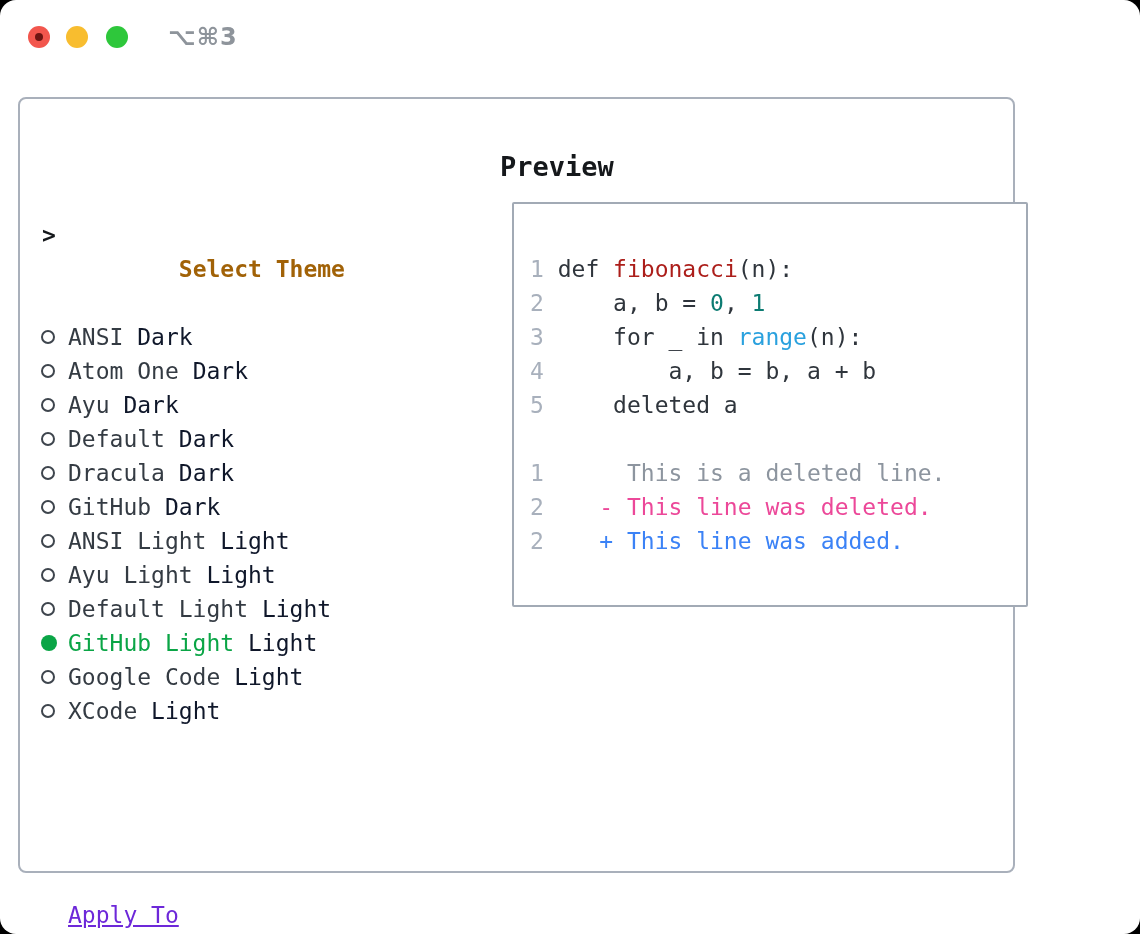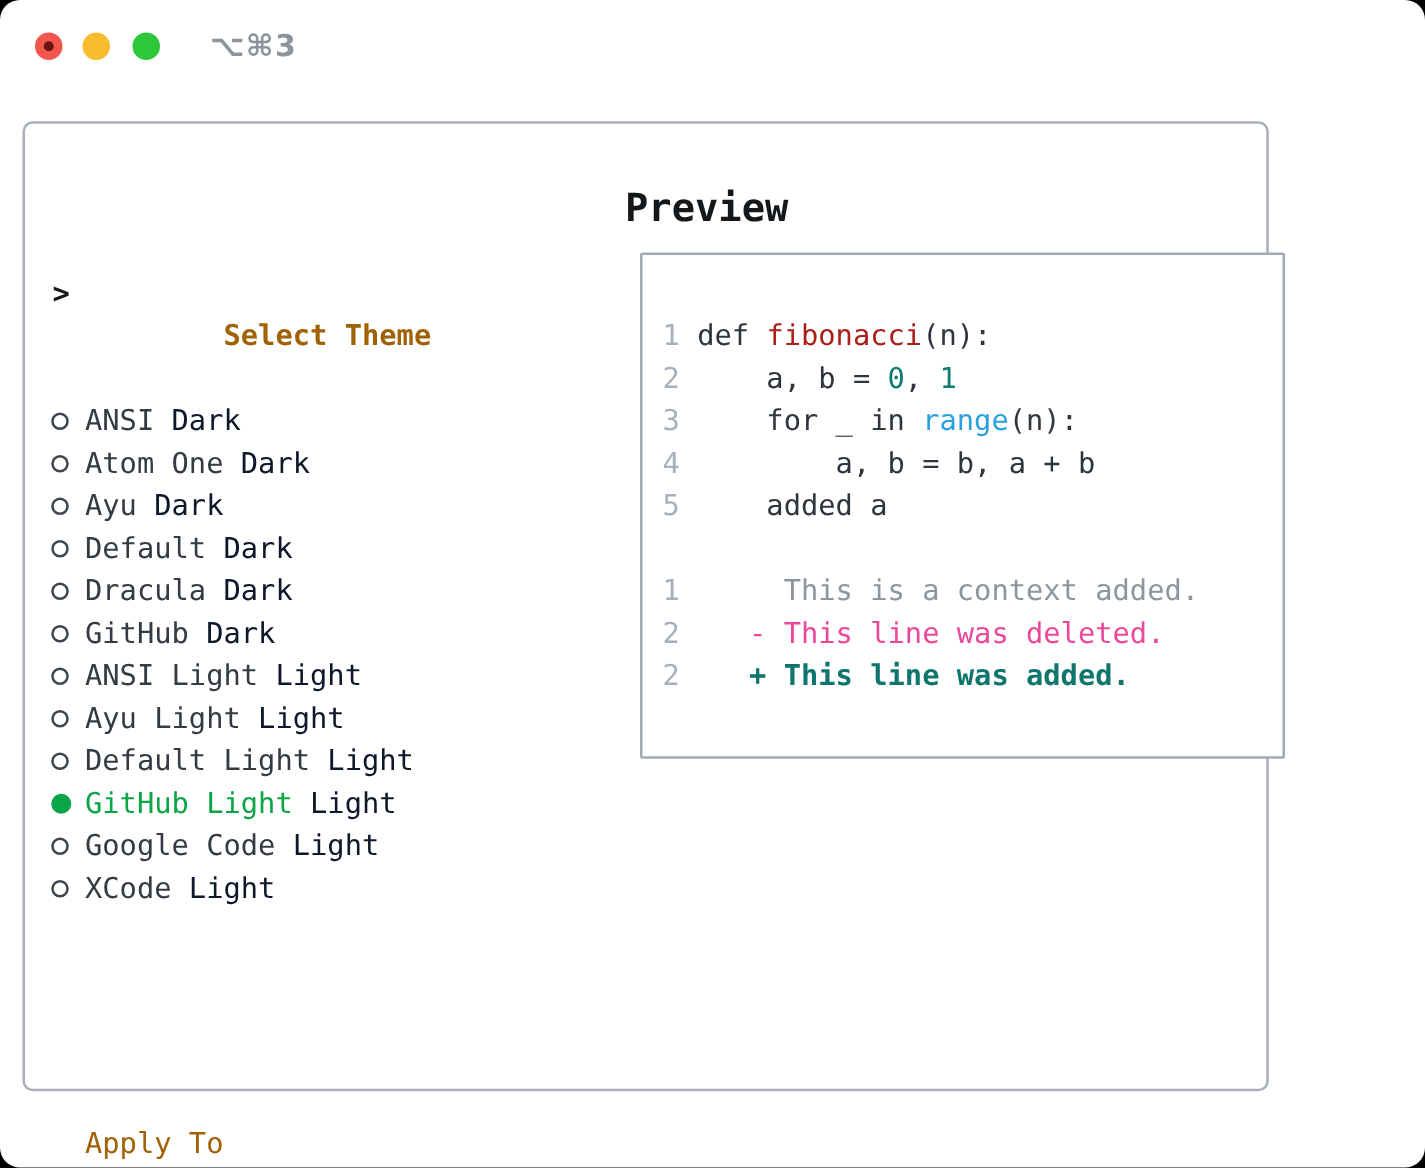--- a/index.html
+++ b/index.html
@@ -26,49 +26,49 @@
     position:absolute; left:18px; top:97px; width:997px; height:776px;
     border:2px solid #a9b0bb; border-radius:8px; background:#fff;
   }
   .col-left {
     position:absolute; left:20px; top:51px; width:450px;
     font-size:23px; line-height:34px; white-space:pre;
   }
   .row { position:relative; height:34px; padding-left:28px; }
   .prompt { position:absolute; left:2px; top:0; font-weight:bold; color:#15181b; }
   .list-header, .apply-header { font-weight:bold; color:#a16207; }
-  .apply-header { font-weight:normal; color:#a16207; padding-left:28px; height:34px; }
+  .apply-header { font-weight:normal; color:#6d28d9; padding-left:28px; height:34px;text-decoration:underline; }
   .marker {
     position:absolute; left:1px; top:50%; transform:translateY(-50%);
     width:14px; height:14px; border:2px solid #3e454d; border-radius:50%;
   }
   .marker.sel { width:16px; height:16px; border:none; background:#0aa546; }
   .item-name { color:#343b43; }
   .item-name.selected { color:#0aa546; }
   .tag { color:#0f172a; }
   .sp34 { height:34px; }
   
   .preview-header {
     position:absolute; left:480px; top:51px; height:34px; line-height:34px;
-    font-size:31px; font-weight:bold; color:#15181b;
+    font-size:27px; font-weight:bold; color:#15181b;
   }
   .preview-box {
     position:absolute; left:492px; top:103px; width:516px; height:405px;
     border:2px solid #a2aab5; border-radius:2px; background:#fff;
     padding:48px 10px 0 16px; overflow:hidden;
   }
   .cline { height:34px; line-height:34px; font-size:23px; white-space:pre; }
   .ln { color:#a8b0bc; }
   .c-main    { color:#2f353c; }
   .c-func    { color:#ac1e1a; }
   .c-numlit  { color:#0c7b72; }
   .c-builtin { color:#2aa1de;margin-top:27px; }
   .c-ctx     { color:#8d959f; }
   .c-del     { color:#ec4899; }
-  .c-add     { color:#0f766e;font-weight:bold; }
+  .c-add     { color:#3b82f6; }
 </style>
 </head>
 <body>
 
 <div class="window">
   <div class="titlebar">
     <span class="tl tl-red"></span>
     <span class="tl tl-yellow"></span>
     <span class="tl tl-green"></span>
     <span class="win-title">⌥⌘3</span>
@@ -86,20 +86,20 @@
       
       
     </div>
 
     <div class="preview-header">Preview</div>
     <div class="preview-box" id="preview-box">
         <div class="cline"><span class="ln">1</span><span class="c-main"> def </span><span class="c-func">fibonacci</span><span class="c-main">(n):</span></div>
         <div class="cline"><span class="ln">2</span><span class="c-main">     a, b = </span><span class="c-numlit">0</span><span class="c-main">, </span><span class="c-numlit">1</span></div>
         <div class="cline"><span class="ln">3</span><span class="c-main">     for _ in </span><span class="c-builtin">range</span><span class="c-main">(n):</span></div>
         <div class="cline"><span class="ln">4</span><span class="c-main">         a, b = b, a + b</span></div>
-        <div class="cline"><span class="ln">5</span><span class="c-main">     added a</span></div>
+        <div class="cline"><span class="ln">5</span><span class="c-main">     deleted a</span></div>
         <div class="cline"><span class="ln"></span></div>
-        <div class="cline"><span class="ln">1</span><span class="c-ctx">      This is a context added.</span></div>
+        <div class="cline"><span class="ln">1</span><span class="c-ctx">      This is a deleted line.</span></div>
         <div class="cline"><span class="ln">2</span><span class="c-del">    - This line was deleted.</span></div>
         <div class="cline"><span class="ln">2</span><span class="c-add">    + This line was added.</span></div>
       </div>
   </div>
 </div>
 
 </body></html>

